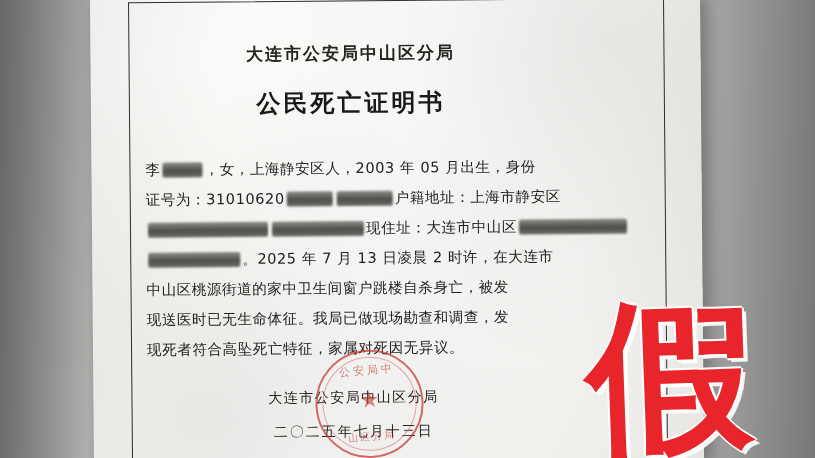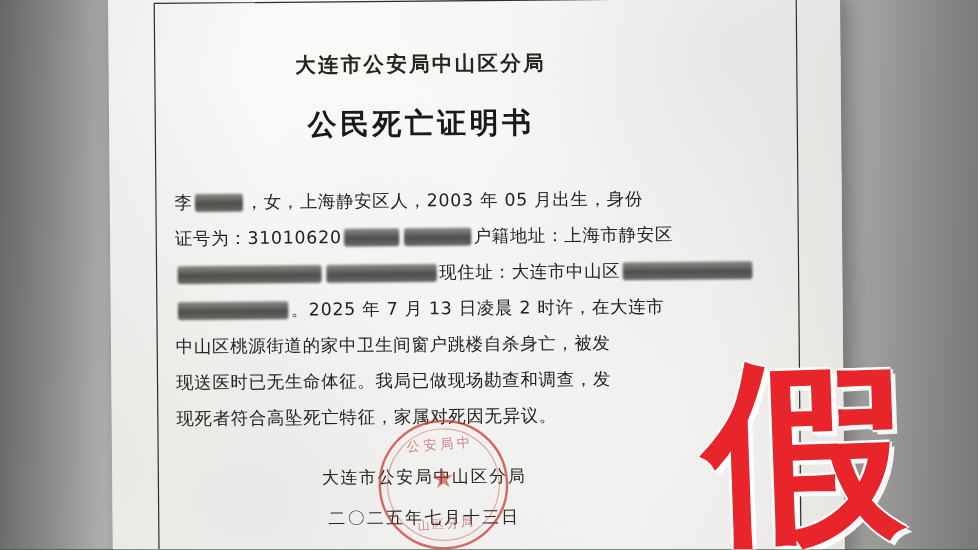--- a/index.html
+++ b/index.html
@@ -5,21 +5,21 @@
   html, body {
     margin: 0;
     padding: 0;
     background: #000;
   }
   #page {
     position: relative;
     width: 815px;
     height: 458px;
     overflow: hidden;
-    background: #86efac;
+    background: #bef264;
     font-family: "DejaVu Sans", sans-serif;
   }
   
   .backdrop {
     position: absolute;
     inset: 0;
     background:
       linear-gradient(100deg, #9d9c9a 0%, #b3b2b0 18%, #c2c1bf 40%, #b5b4b2 70%, #a3a2a0 100%);
   }
   .backdrop-shade-left {

